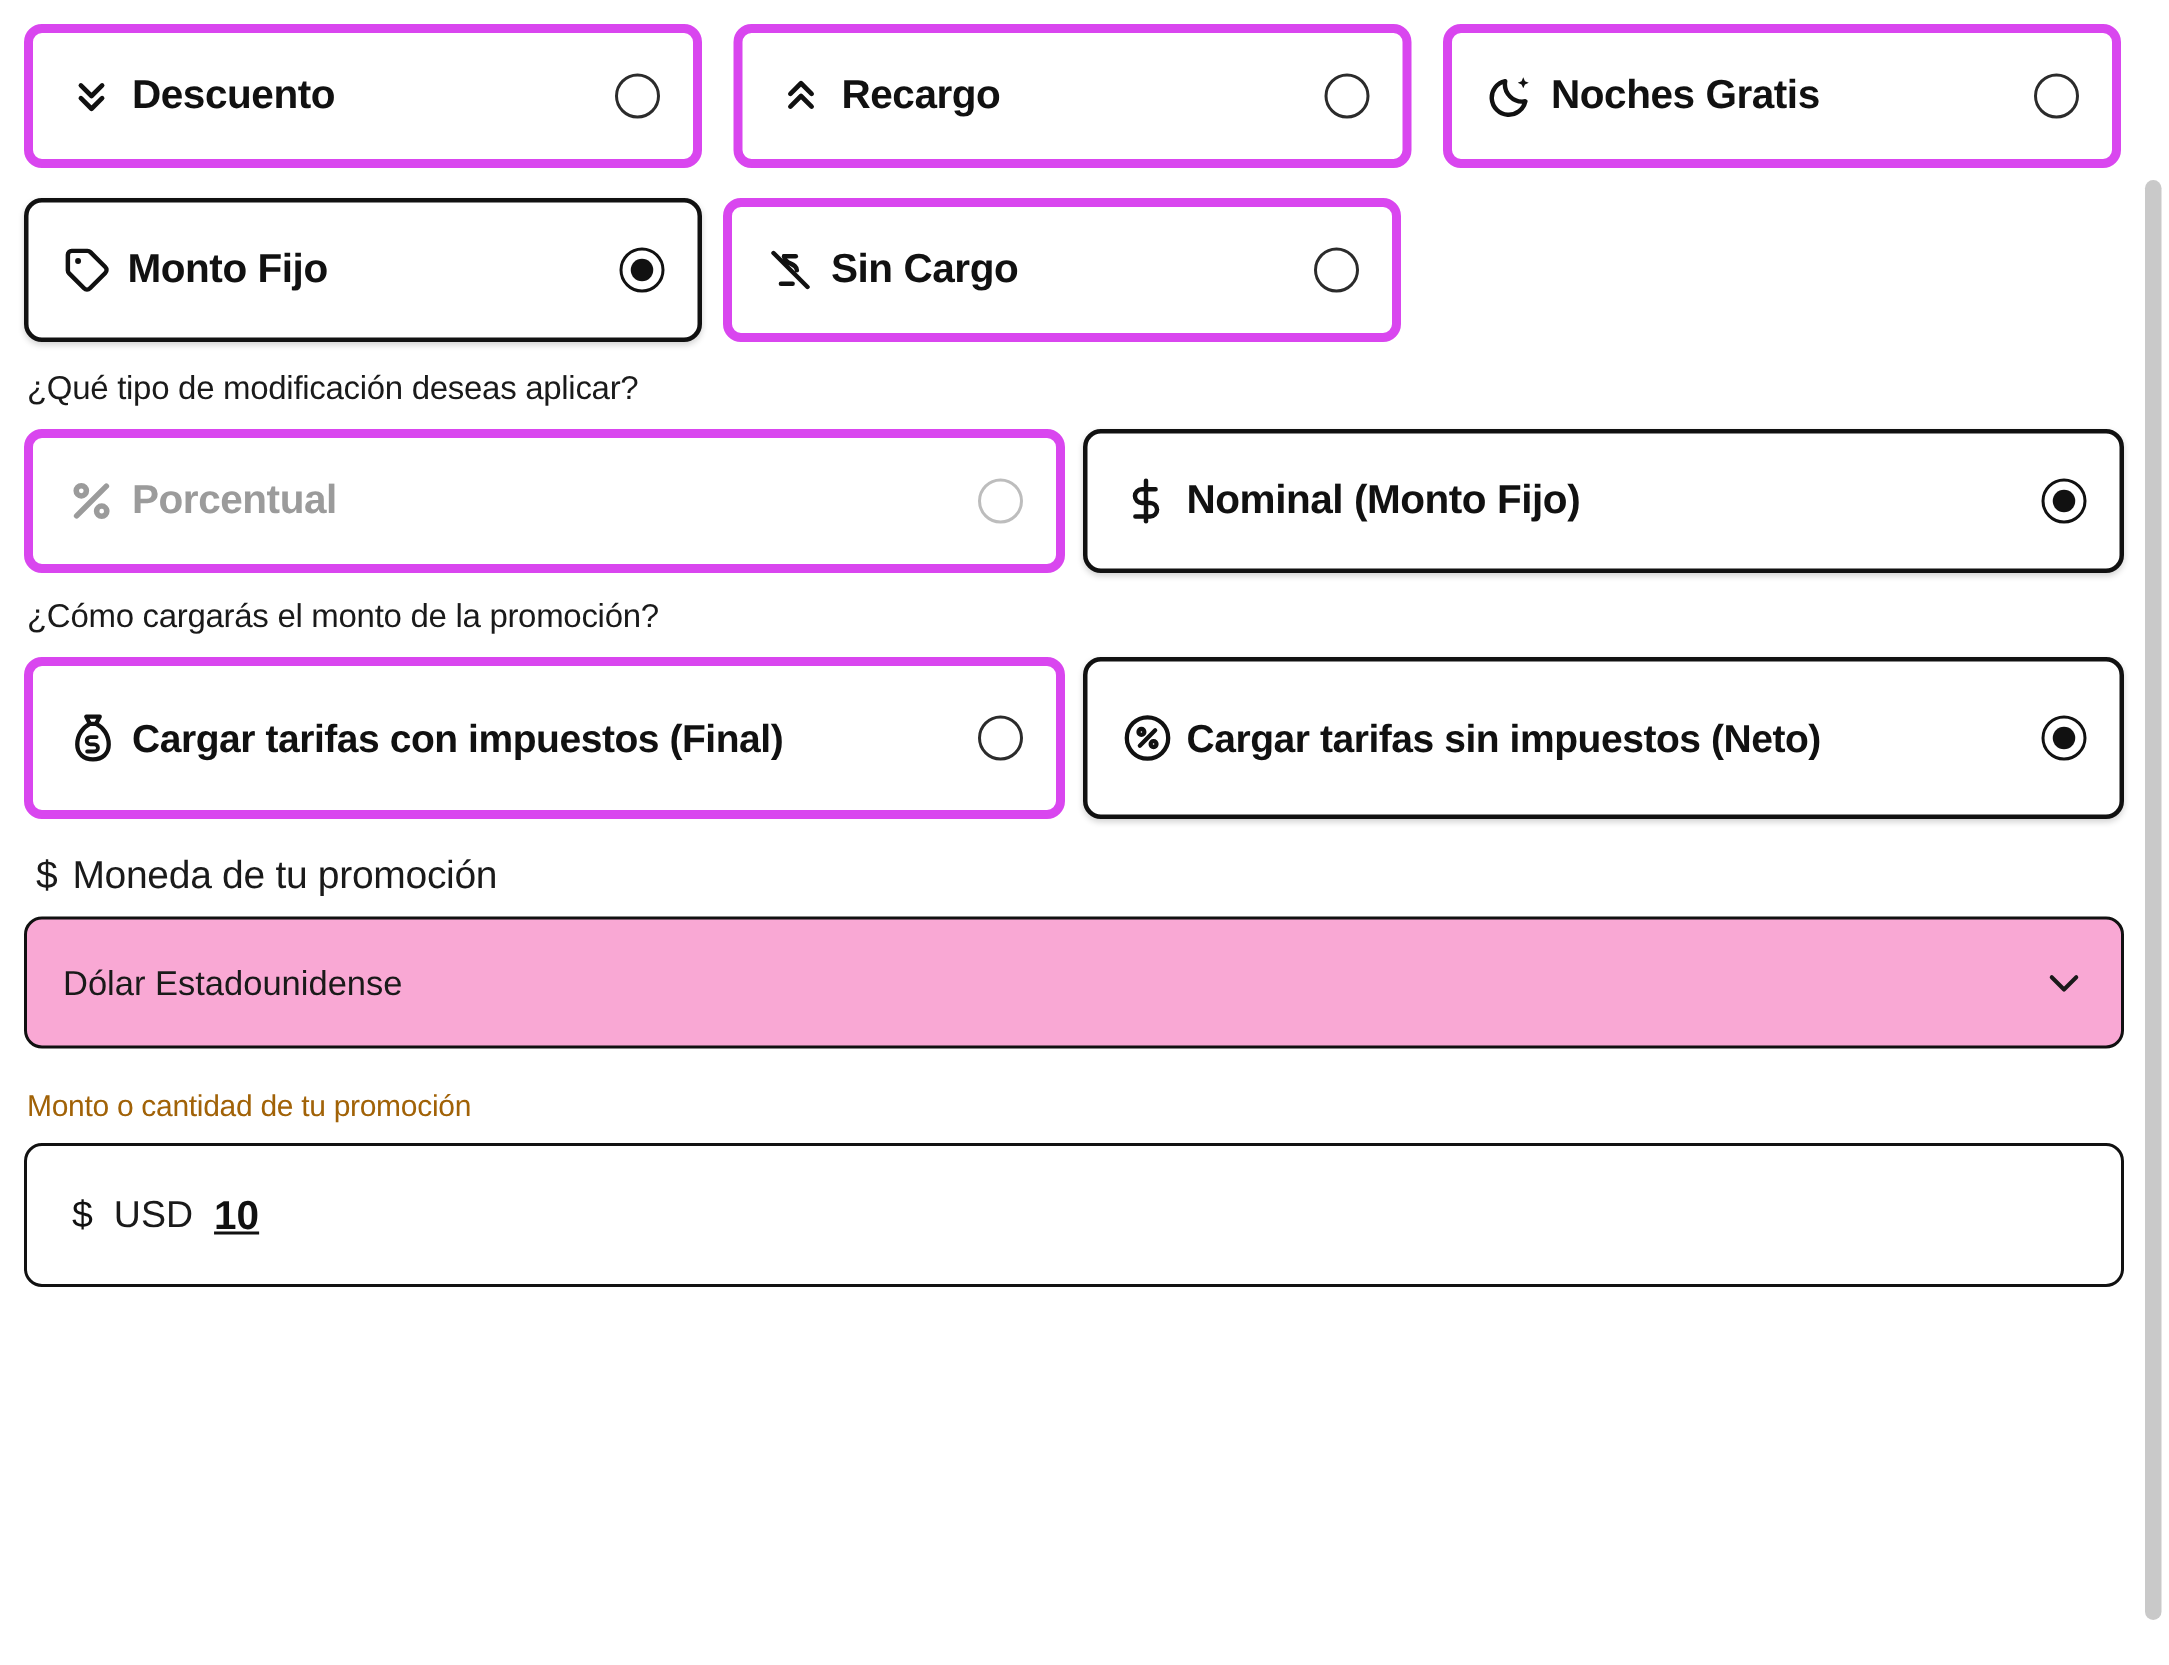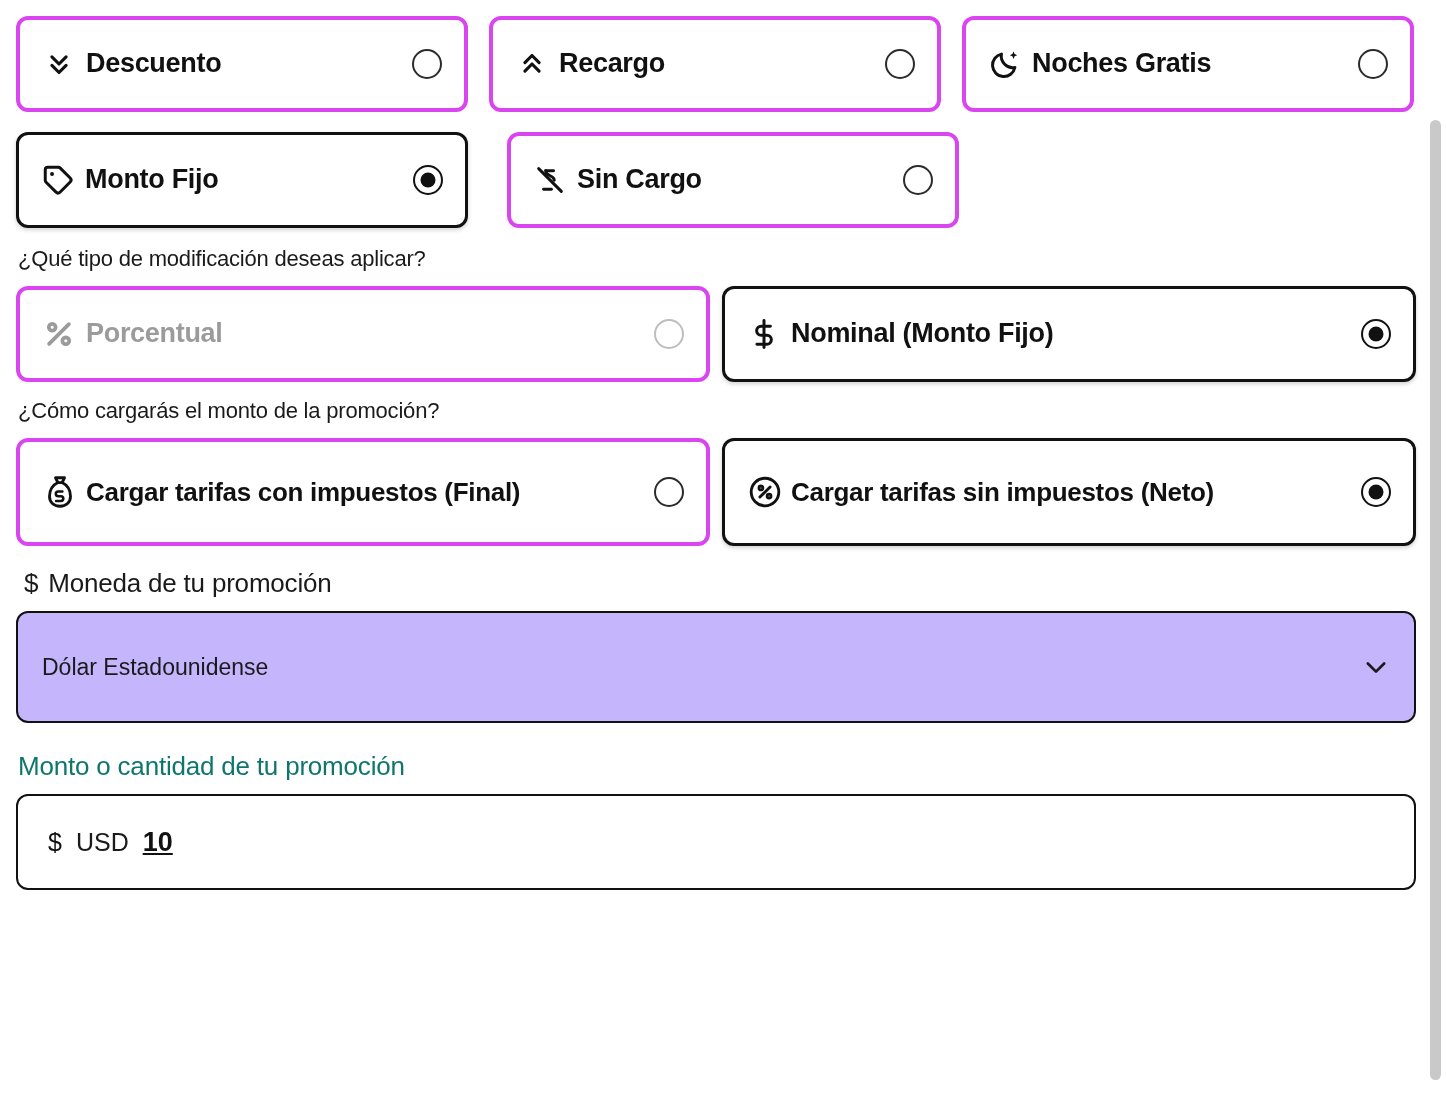--- a/index.html
+++ b/index.html
@@ -19,21 +19,21 @@
 
   .page {
     width: 1446px;
     height: 1110px;
     padding: 16px 30px 0 16px;
     position: relative;
   }
 
   
   .card {
-    border: 4px solid #d946ef;
+    border: 6px solid #d946ef;
     border-radius: 12px;
     background: #ffffff;
     display: flex;
     align-items: center;
     padding: 0 22px;
     height: 96px;
     position: relative;
   }
   .card.selected {
     border: 3px solid #111111;
@@ -87,21 +87,21 @@
   
   .row-3 {
     display: grid;
     grid-template-columns: 452px 452px 452px;
     gap: 21px;
     margin-bottom: 20px;
   }
   .row-2of3 {
     display: grid;
     grid-template-columns: 452px 452px 452px;
-    gap: 39px;
+    gap: 14px;
     margin-bottom: 18px;
   }
   .row-half {
     display: grid;
     grid-template-columns: 1fr 1fr;
     gap: 12px;
     margin-bottom: 16px;
   }
 
   .question {
@@ -122,39 +122,39 @@
     display: flex;
     align-items: center;
     gap: 10px;
     letter-spacing: -0.2px;
   }
   .field-label .dollar {
     font-size: 26px;
     font-weight: normal;
   }
   .select-box {
-    height: 112px;
+    height: 88px;
     border: 2.5px solid #111111;
     border-radius: 12px;
     display: flex;
     align-items: center;
     padding: 0 24px;
     font-size: 23px;
     color: #1a1a1a;
     justify-content: space-between;
-    background: #c4b5fd;
+    background: #f9a8d4;
   }
   .chev {
     width: 28px; height: 28px;
     display: flex; align-items: center; justify-content: center;
   }
 
   .field-label2 {
-    font-size: 26px;
-    color: #0f766e;
+    font-size: 20px;
+    color: #a16207;
     margin: 28px 0 12px 2px;
     letter-spacing: -0.2px;
   }
   .amount-box {
     height: 96px;
     border: 2.5px solid #111111;
     border-radius: 12px;
     display: flex;
     align-items: center;
     padding: 0 30px;

